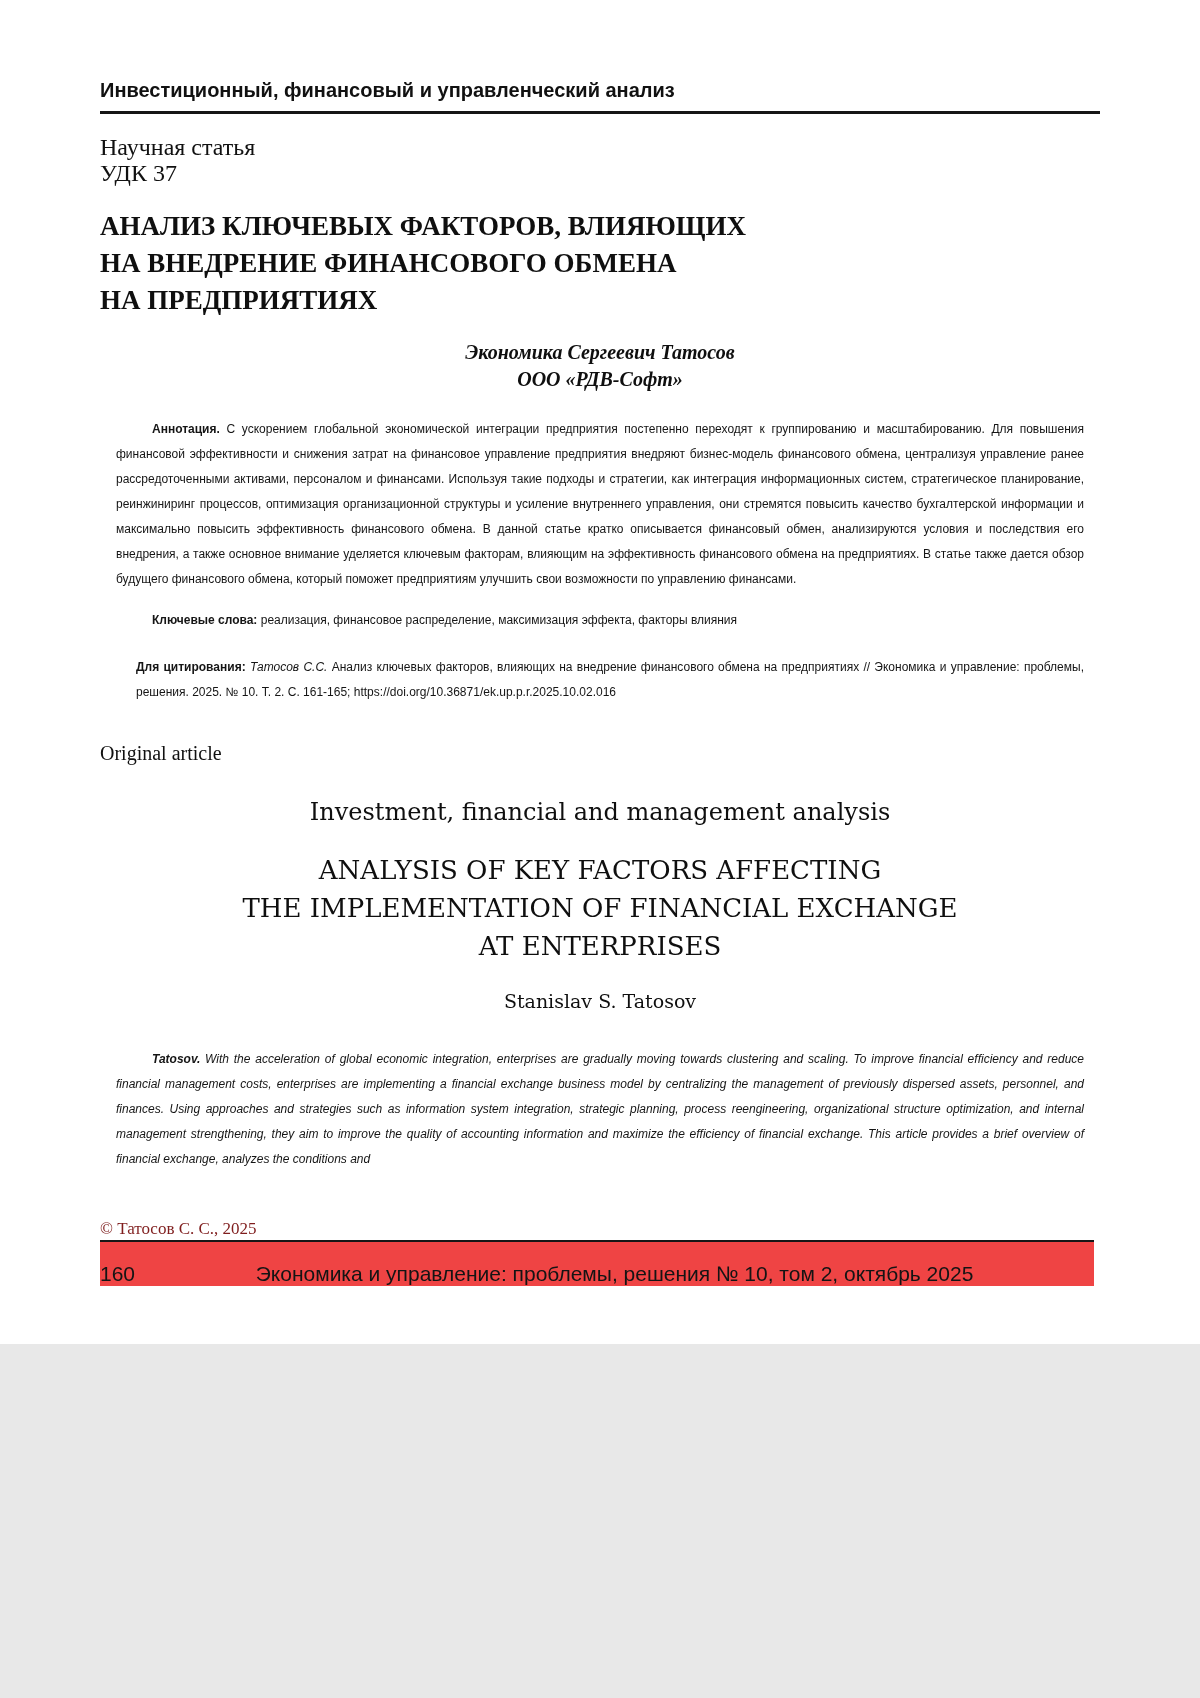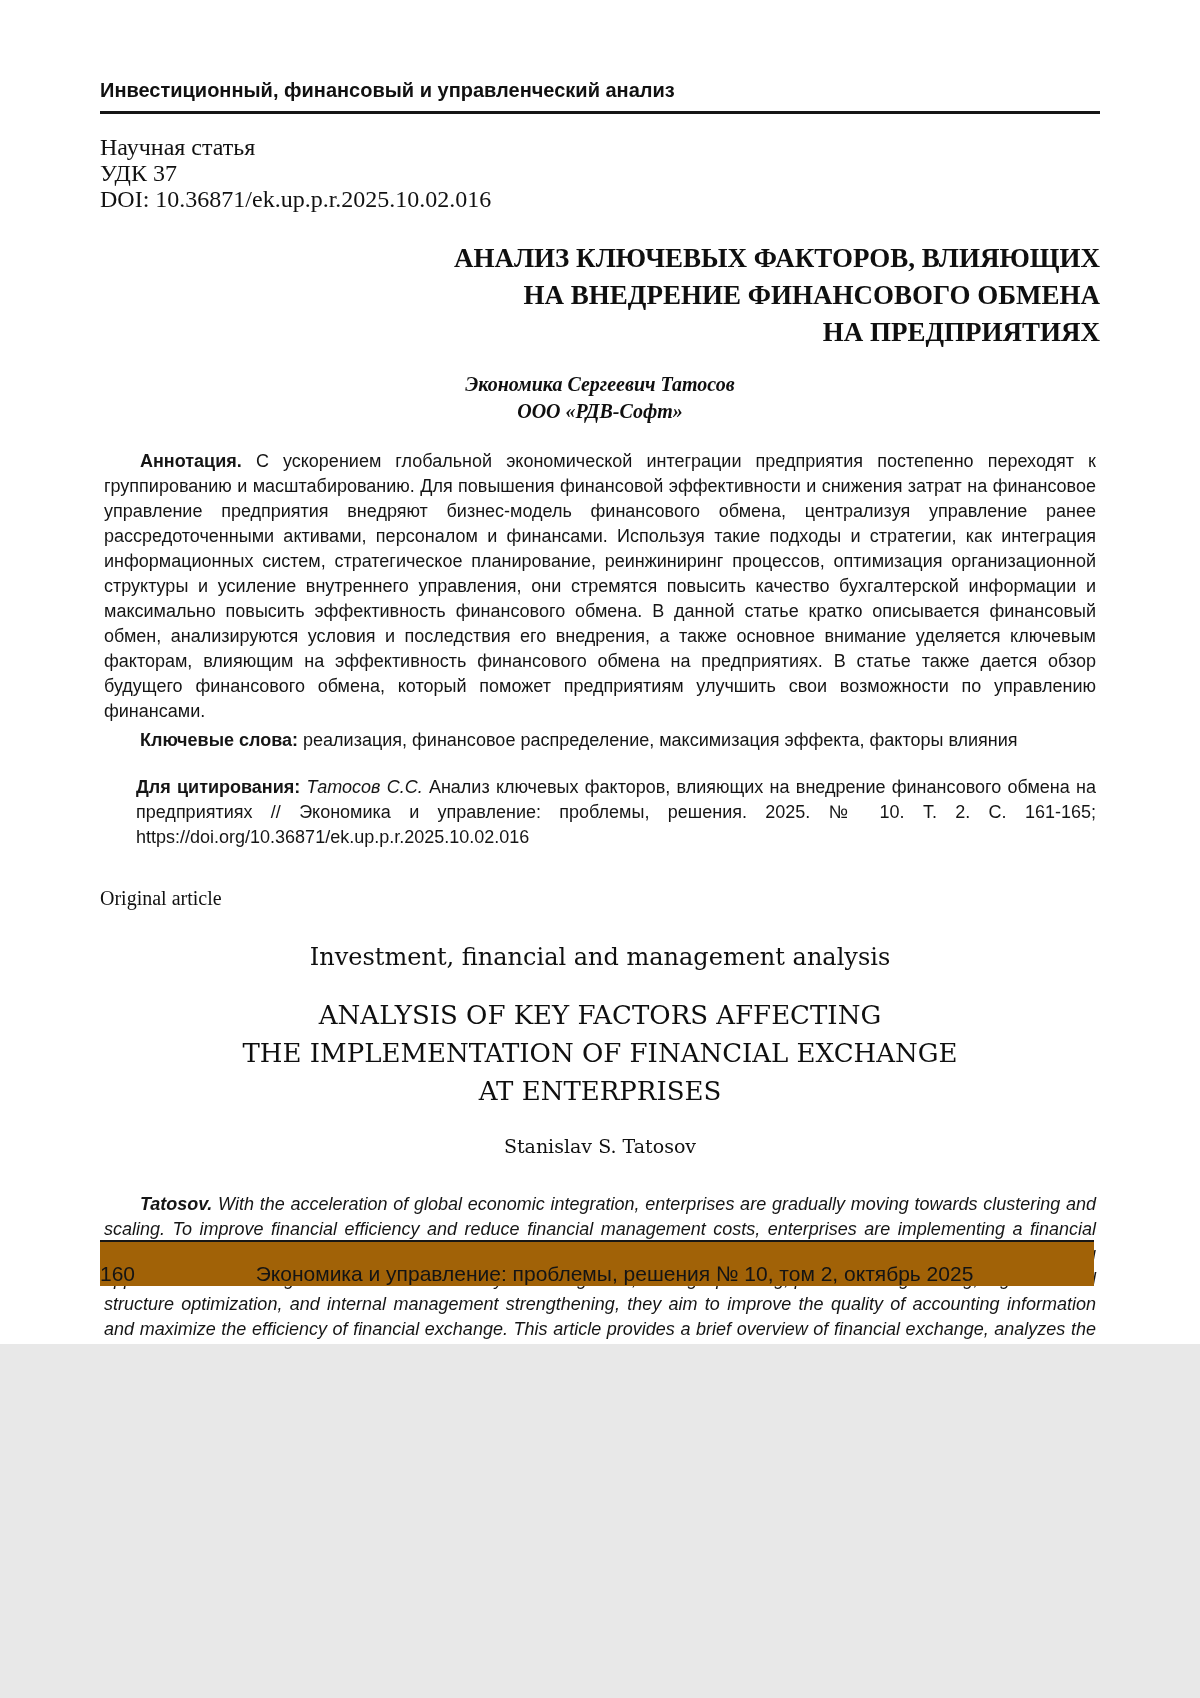--- a/index.html
+++ b/index.html
@@ -36,42 +36,42 @@
     line-height: 26px;
     margin-top: 20px;
     color: #111;
   }
   .meta div { margin: 0; }
   .ru-title {
     font-family: "Liberation Serif", serif;
     font-weight: bold;
     font-size: 27px;
     line-height: 37px;
-    text-align: right;
-    margin-top: 28px;
+    text-align: left;
+    margin-top: 22px;
     white-space: pre-line;
     color: #0f0f0f;
   }
   .ru-author-block {
     font-family: "Liberation Serif", serif;
     font-weight: bold;
     font-style: italic;
     font-size: 20px;
     line-height: 27px;
     text-align: center;
     margin-top: 20px;
     color: #0f0f0f;
   }
   .body-par {
     font-family: "Liberation Sans", sans-serif;
-    font-size: 18px;
+    font-size: 12px;
     line-height: 25px;
     text-align: justify;
     color: #151515;
-    margin: 4px;
+    margin: 16px;
   }
   .first-indent { text-indent: 36px; }
   .abstract-ru { margin-top: 24px; }
   .lead-bold { font-weight: bold; }
   .citation {
     margin-left: 36px;
     margin-top: 22px;
   }
   .citation .cit-author { font-style: italic; }
   .original-article {
@@ -115,21 +115,21 @@
     font-size: 17px;
     line-height: 22px;
     margin-top: 46px;
     color: #7f1d1d;
   }
   .footer {
     position: absolute;
     left: 100px;
     right: 106px;
     bottom: 58px;
-    background: #a16207;
+    background: #ef4444;
   }
   .footer-rule {
     height: 2px;
     background: #161616;
   }
   .footer-row {
     display: flex;
     align-items: baseline;
     margin-top: 20px;
     font-family: "Liberation Sans", sans-serif;
@@ -143,21 +143,20 @@
 <body>
 
 <div class="page">
 
   <div class="section-head">Инвестиционный, финансовый и управленческий анализ</div>
   <div class="head-rule"></div>
 
   <div class="meta">
     <div>Научная статья</div>
     <div>УДК 37</div>
-    <div>DOI: 10.36871/ek.up.p.r.2025.10.02.016</div>
   </div>
 
   <div class="ru-title">АНАЛИЗ КЛЮЧЕВЫХ ФАКТОРОВ, ВЛИЯЮЩИХ
 НА ВНЕДРЕНИЕ ФИНАНСОВОГО ОБМЕНА
 НА ПРЕДПРИЯТИЯХ</div>
 
   <div class="ru-author-block">
     <div>Экономика Сергеевич Татосов</div>
     <div>ООО «РДВ-Софт»</div>
   </div>

